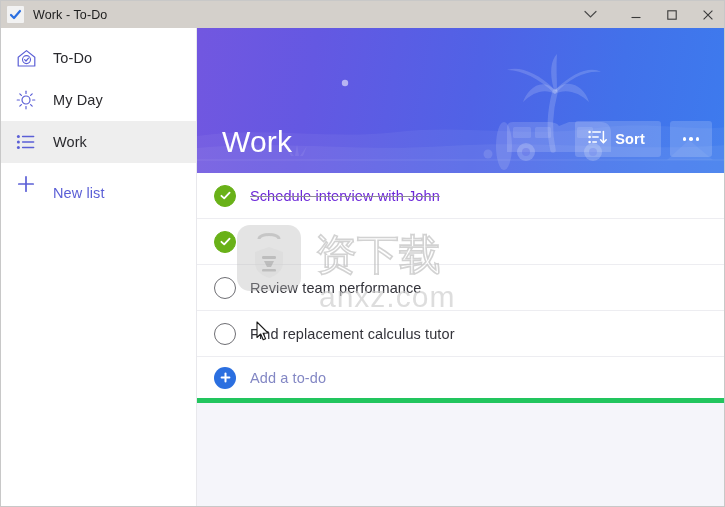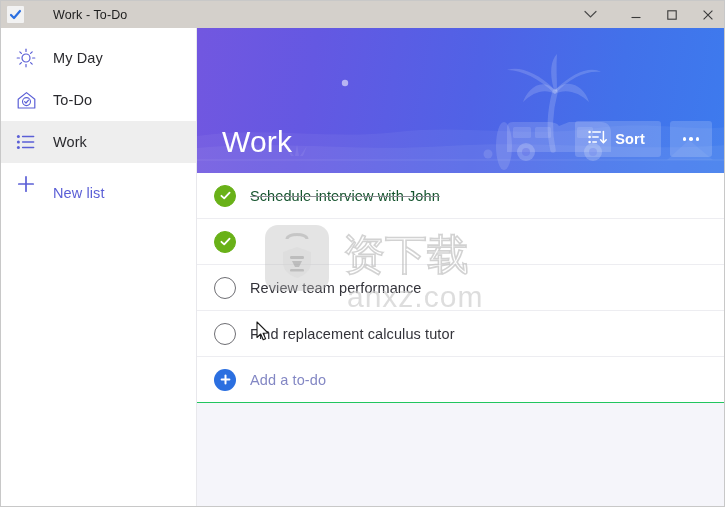--- a/index.html
+++ b/index.html
@@ -35,21 +35,20 @@
     display: flex;
     align-items: center;
     box-sizing: border-box;
   }
   .titlebar-left {
     display: flex;
     align-items: center;
     padding-left: 6px;
     flex: 1;
     height: 100%;
-    gap: 20px;
   }
   .app-tile {
     width: 17px;
     height: 17px;
     background: #f2f2f2;
     border-radius: 1px;
     display: flex;
     align-items: center;
     justify-content: center;
     margin-right: 9px;
@@ -230,33 +229,33 @@
   .check.open {
     background: transparent;
     border: 1.4px solid #6e6e73;
   }
   .task-text {
     font-size: 14.5px;
     color: #33333a;
     letter-spacing: .1px;
   }
   .task-row.completed .task-text {
-    color: #14532d;
+    color: #6d28d9;
     text-decoration: line-through;
     text-decoration-color: #8d8d94;
   }
 
   .add-row {
     display: flex;
     align-items: center;
     height: 46px;
     padding-left: 17px;
     box-sizing: border-box;
     background: #ffffff;
-    border-bottom: 1px solid #22c55e;
+    border-bottom: 5px solid #22c55e;
   }
   .plus-circle {
     width: 22px;
     height: 22px;
     border-radius: 50%;
     background: #2b6fe0;
     flex: none;
     margin-right: 14px;
     display: flex;
     align-items: center;
@@ -269,21 +268,21 @@
   }
 
   .list-filler {
     background: #f5f5fa;
     height: 100%;
   }
 
   
   .watermark {
     position: absolute;
-    left: 68px;
+    left: 40px;
     top: 52px;
     width: 280px;
     height: 100px;
     pointer-events: none;
     opacity: .78;
   }
 
   
   .cursor {
     position: absolute;
@@ -326,49 +325,49 @@
       </div>
       <div class="win-btn">
         <svg width="12" height="12" viewBox="0 0 12 12">
           <path d="M1.6 1.6 L10.4 10.4 M10.4 1.6 L1.6 10.4" stroke="#3a3a3a" stroke-width="1.1"></path>
         </svg>
       </div>
     </div>
   </div>
 
   <div class="sidebar">
+
+    <div class="nav-item">
+      <span class="nav-icon">
+        <svg width="21" height="21" viewBox="0 0 21 21">
+          <path d="M2.2 9.2 L10.5 2.6 L18.8 9.2 V18 H2.2 Z" fill="none" stroke="#5b5fd6" stroke-width="1.2" stroke-linejoin="round"></path>
+          <circle cx="10.5" cy="11.6" r="4" fill="none" stroke="#5b5fd6" stroke-width="1.1"></circle>
+          <path d="M8.6 11.6 L10 13 L12.5 10.1" fill="none" stroke="#5b5fd6" stroke-width="1.2" stroke-linecap="round" stroke-linejoin="round"></path>
+        </svg>
+      </span>
+      <span class="nav-label">To-Do</span>
+    </div>
 
     <div class="nav-item">
       <span class="nav-icon">
         <svg width="20" height="20" viewBox="0 0 20 20">
           <circle cx="10" cy="10" r="4" fill="none" stroke="#5b5fd6" stroke-width="1.2"></circle>
           <g stroke="#5b5fd6" stroke-width="1.2" stroke-linecap="round">
             <path d="M10 1.2 V3.4"></path>
               <path d="M10 16.6 V18.8"></path>
             <path d="M1.2 10 H3.4"></path>
               <path d="M16.6 10 H18.8"></path>
             <path d="M3.8 3.8 L5.4 5.4"></path>
               <path d="M14.6 14.6 L16.2 16.2"></path>
             <path d="M16.2 3.8 L14.6 5.4"></path>
               <path d="M5.4 14.6 L3.8 16.2"></path>
           </g>
         </svg>
       </span>
       <span class="nav-label">My Day</span>
-    </div>
-
-    <div class="nav-item">
-      <span class="nav-icon">
-        <svg width="21" height="21" viewBox="0 0 21 21">
-          <path d="M2.2 9.2 L10.5 2.6 L18.8 9.2 V18 H2.2 Z" fill="none" stroke="#5b5fd6" stroke-width="1.2" stroke-linejoin="round"></path>
-          <circle cx="10.5" cy="11.6" r="4" fill="none" stroke="#5b5fd6" stroke-width="1.1"></circle>
-          <path d="M8.6 11.6 L10 13 L12.5 10.1" fill="none" stroke="#5b5fd6" stroke-width="1.2" stroke-linecap="round" stroke-linejoin="round"></path>
-        </svg>
-      </span>
-      <span class="nav-label">To-Do</span>
     </div>
 
     <div class="nav-item selected">
       <span class="nav-icon">
         <svg width="20" height="20" viewBox="0 0 20 20">
           <g fill="#5b5fd6">
             <circle cx="2.4" cy="4.6" r="1.5"></circle>
             <circle cx="2.4" cy="10" r="1.5"></circle>
             <circle cx="2.4" cy="15.4" r="1.5"></circle>
           </g>

